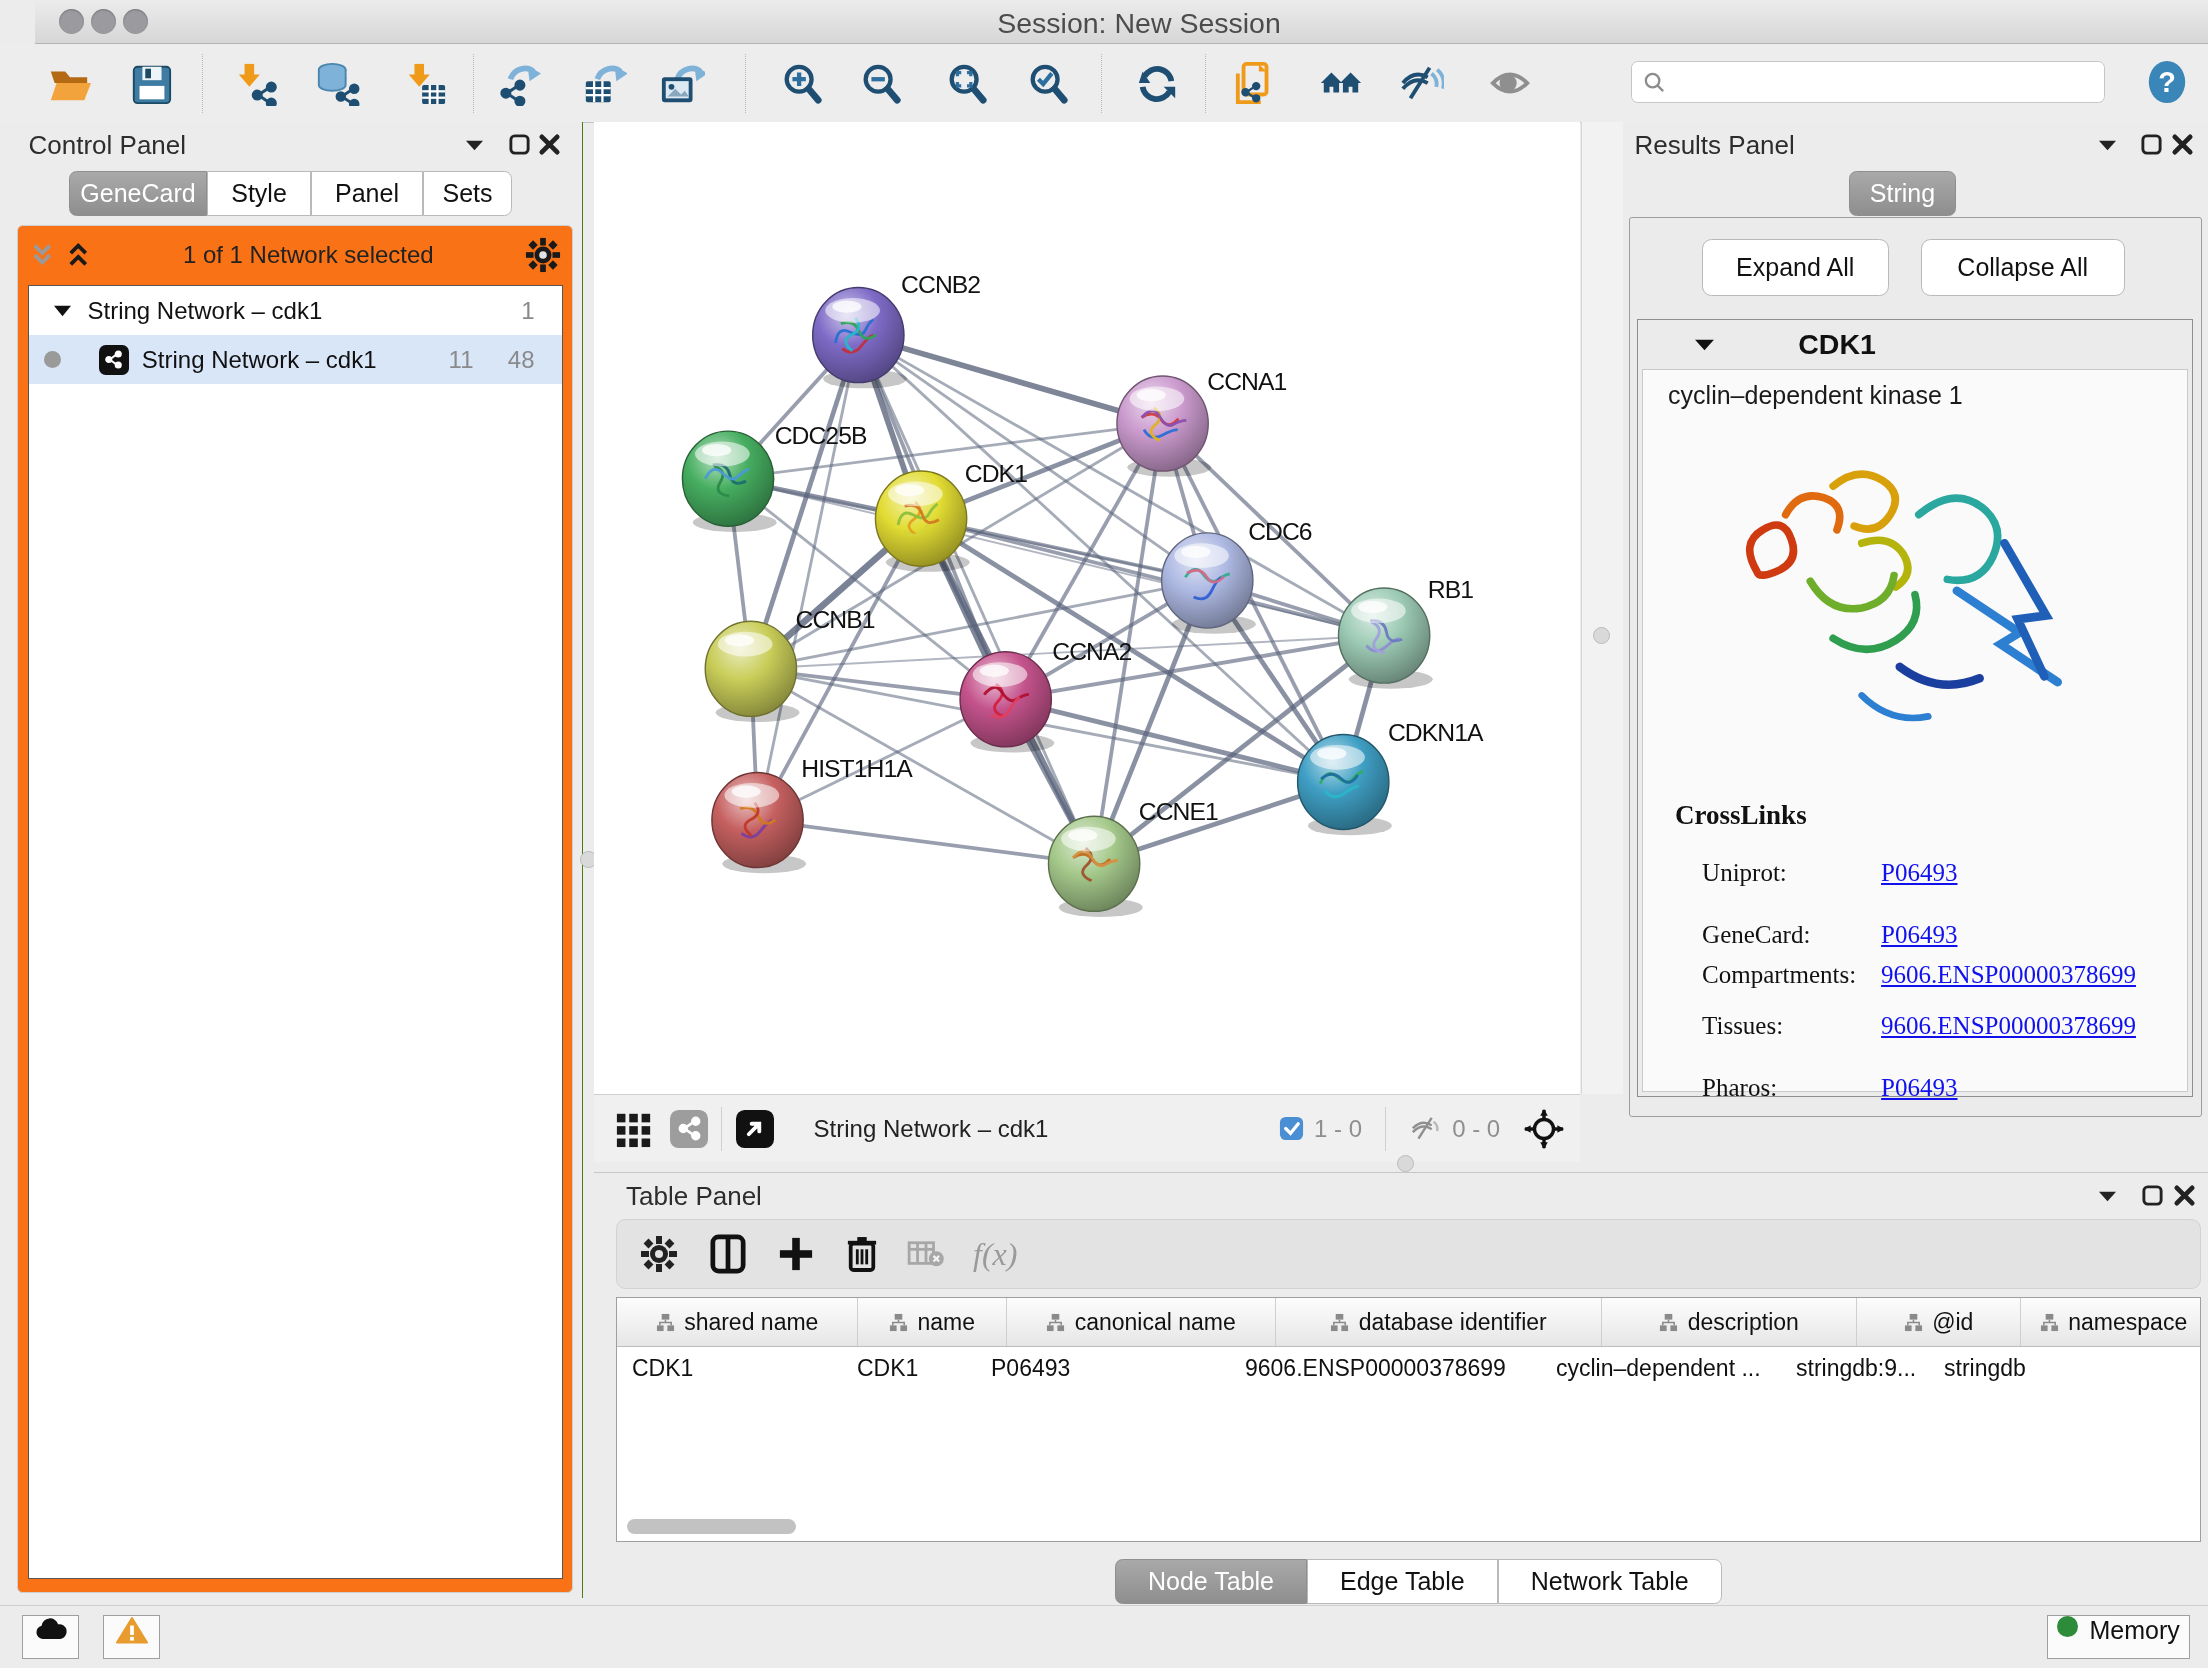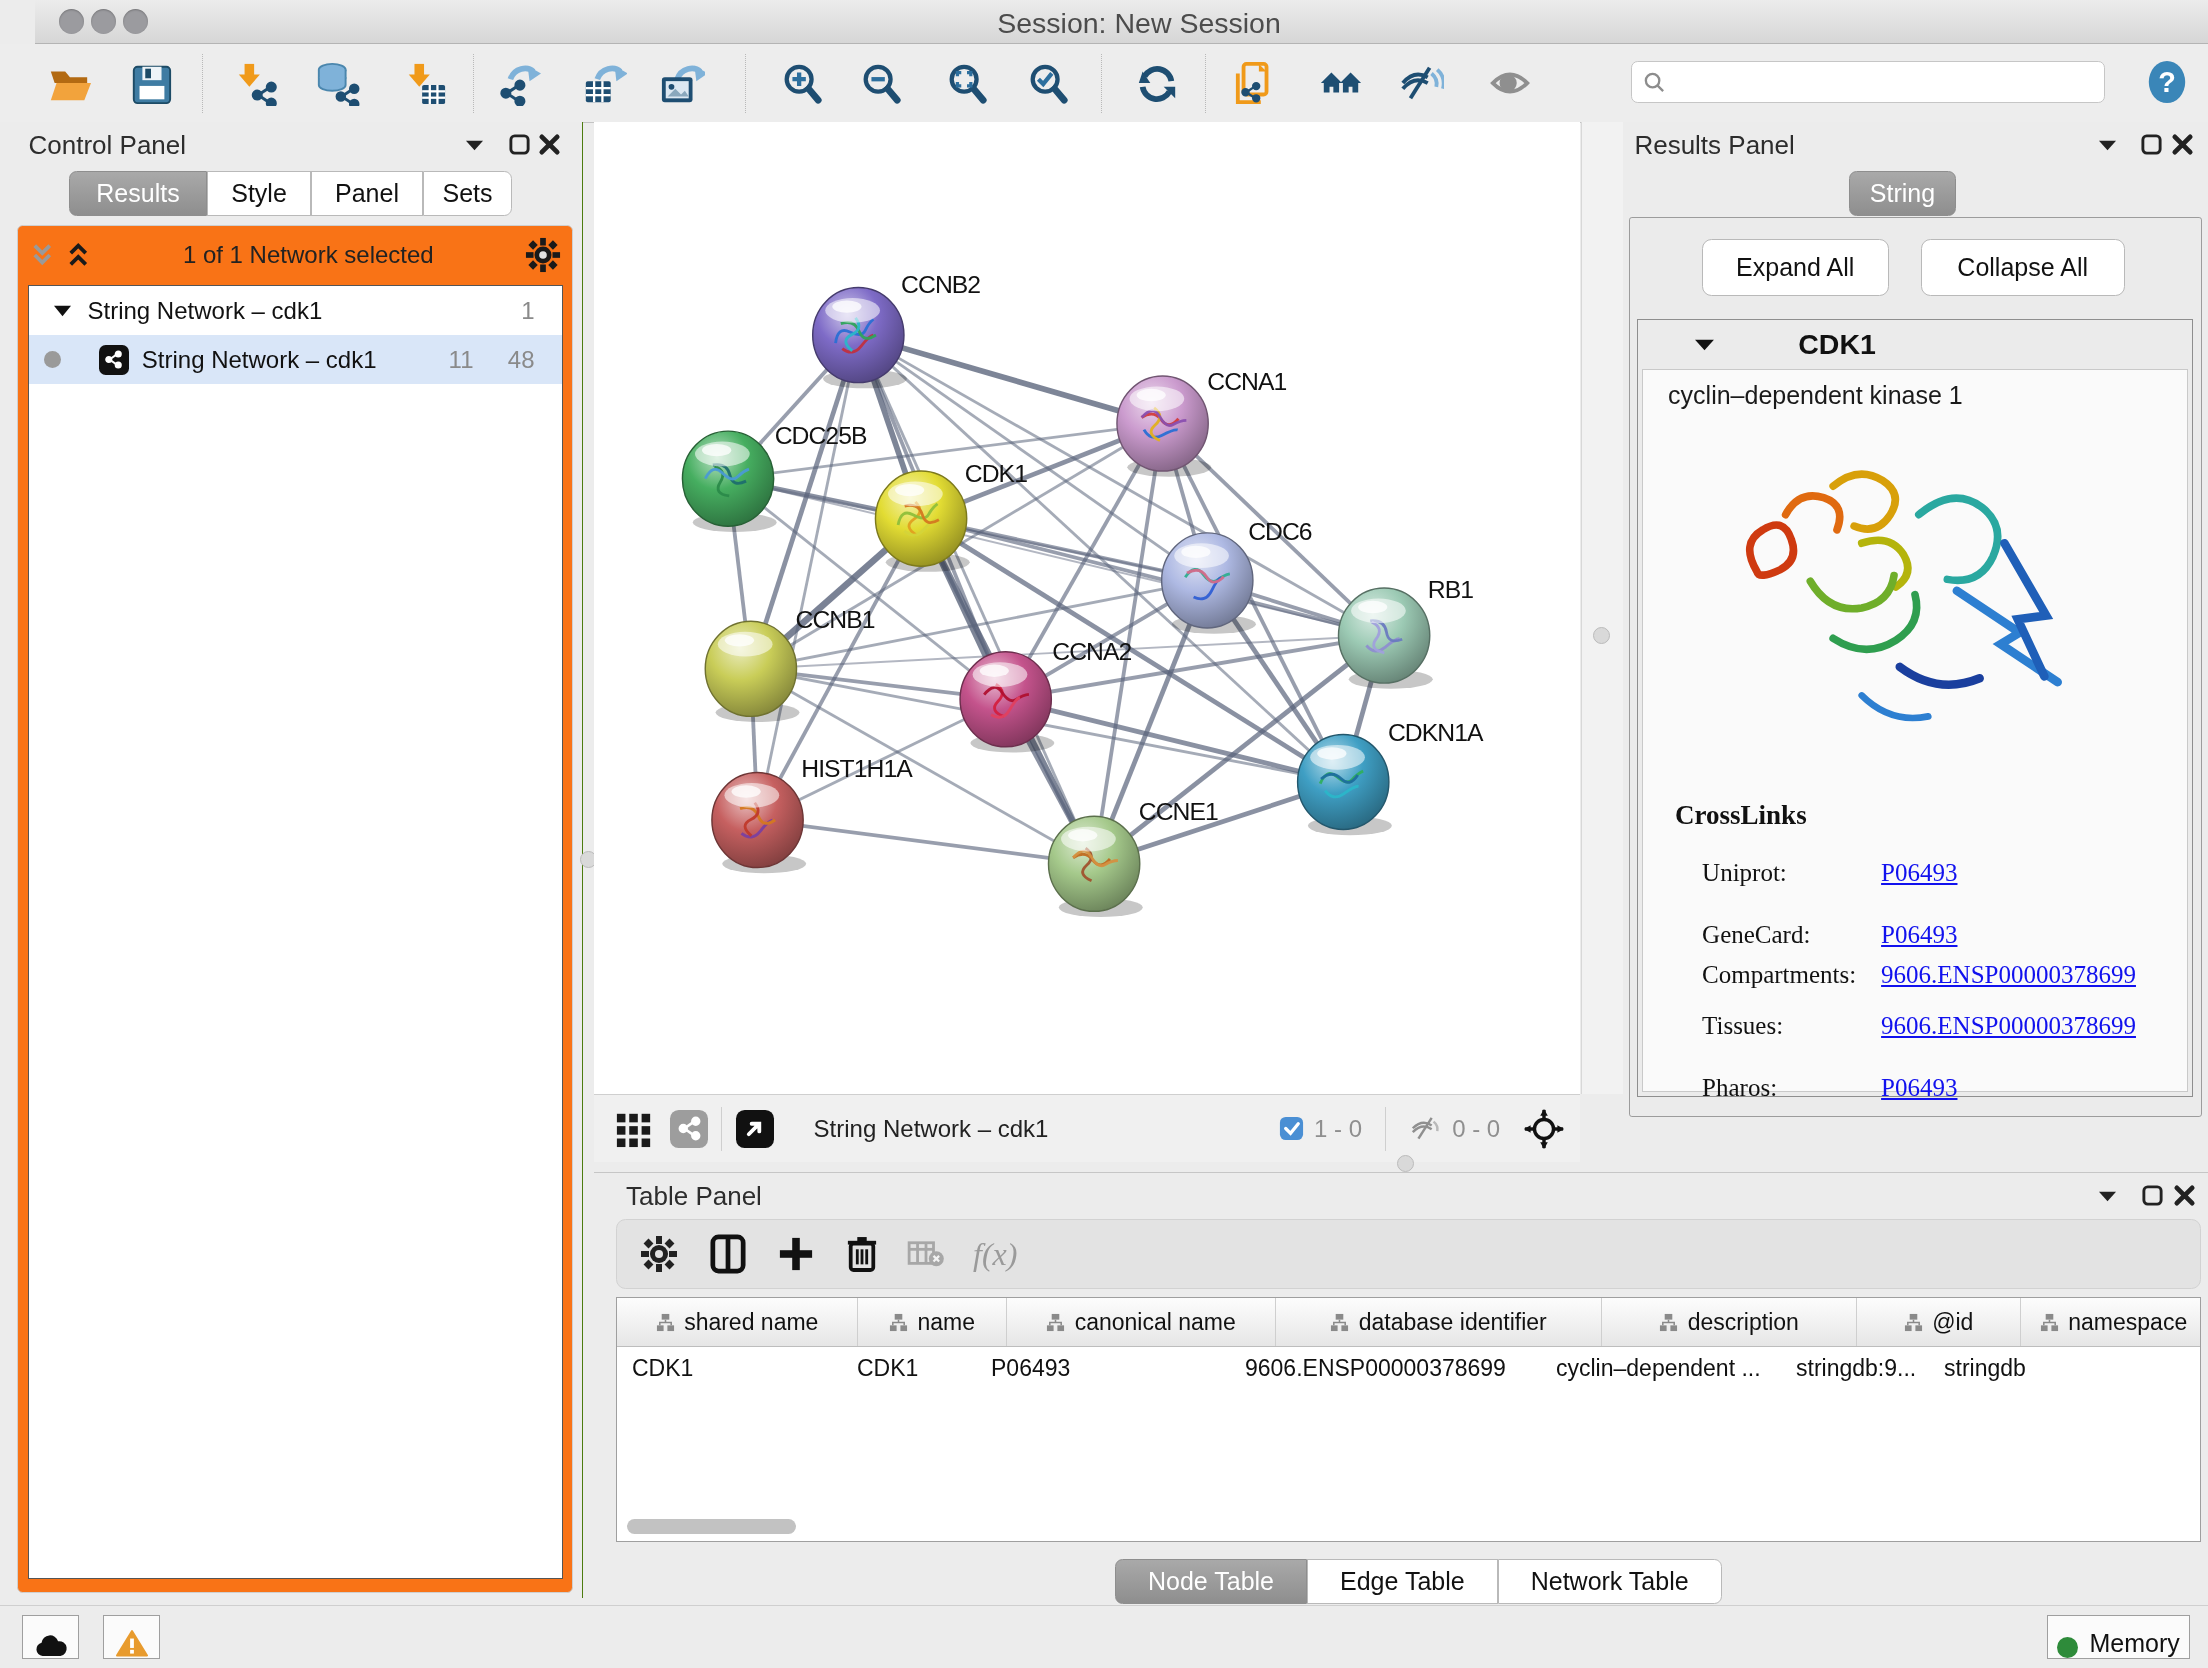--- a/index.html
+++ b/index.html
@@ -61,21 +61,21 @@
   #tp-table{left:22px;top:124px;width:1583px;height:243px;background:#fff;border:1px solid #9f9f9f;overflow:hidden;}
   #tp-header{display:flex;height:48px;background:linear-gradient(#fdfdfd,#e6e6e6);border-bottom:1px solid #bdbdbd;}
   .th{box-sizing:border-box;border-right:1px solid #cfcfcf;display:flex;align-items:center;justify-content:center;gap:9.5px;font-size:23px;color:#111;overflow:hidden;white-space:nowrap;}
   #tp-row{display:flex;height:42px;align-items:center;}
   .td{box-sizing:border-box;padding-left:15px;font-size:23px;color:#111;overflow:hidden;white-space:nowrap;}
   #tp-hscroll{left:11.4px;top:223px;width:169px;height:15px;background:#c2c2c2;border-radius:7.6px;}
   #tp-tabs{left:521px;top:386px;display:flex;}
   #tp-tabs .tabbtn{padding:0 32px;}
   
   #status-bar{left:0;top:1605px;width:2208px;height:63px;background:#ececec;border-top:1px solid #cfcfcf;}
-  .sb-btn{top:8.6px;height:42px;background:#fbfbfb;border:1.9px solid #9f9f9f;display:flex;align-items:flex-end;justify-content:center;}
+  .sb-btn{top:8.6px;height:42px;background:#fbfbfb;border:1.9px solid #9f9f9f;display:flex;align-items:flex-start;justify-content:center;}
   #memory-btn{left:2047px;width:141px;gap:11.4px;font-size:25px;color:#111;}
   svg{display:block;}
 </style>
 </head>
 <body>
 
 <div id="titlebar" class="abs">
   <div class="light abs" style="left:24px"></div>
   <div class="light abs" style="left:56px"></div>
   <div class="light abs" style="left:88px"></div>
@@ -300,21 +300,21 @@
         <rect x="3" y="3" width="18" height="18" rx="4" fill="none" stroke="#222" stroke-width="3"></rect>
       </svg>
     </div>
   <div class="abs" style="left:538px;top:11.4px">
     <svg width="23" height="23" viewBox="0 0 24 24">
         <path d="M4 4 L20 20 M20 4 L4 20" stroke="#222" stroke-width="5" stroke-linecap="round"></path>
       </svg>
     </div>
 
   <div id="cp-tabs" class="abs" style="left:69px;top:49px;display:flex">
-      <div class="tabbtn sel" style="width: 138px; border-radius: 7.6px 0px 0px 7.6px;">Results</div>
+      <div class="tabbtn sel" style="width: 138px; border-radius: 7.6px 0px 0px 7.6px;">GeneCard</div>
       <div class="tabbtn" style="width: 104px;">Style</div>
       <div class="tabbtn" style="width: 112px;">Panel</div>
       <div class="tabbtn" style="width: 89px; border-radius: 0px 7.6px 7.6px 0px;">Sets</div>
     </div>
 
   <div id="cp-sub" class="abs">
     <div id="cp-toolrow" class="abs">
       <span>
         <svg width="28.5" height="30" viewBox="0 0 30 32">
             <path d="M7 6 l8 8 8-8 M7 16 l8 8 8-8" stroke="#9a9a9a" stroke-width="4" fill="none"></path>

